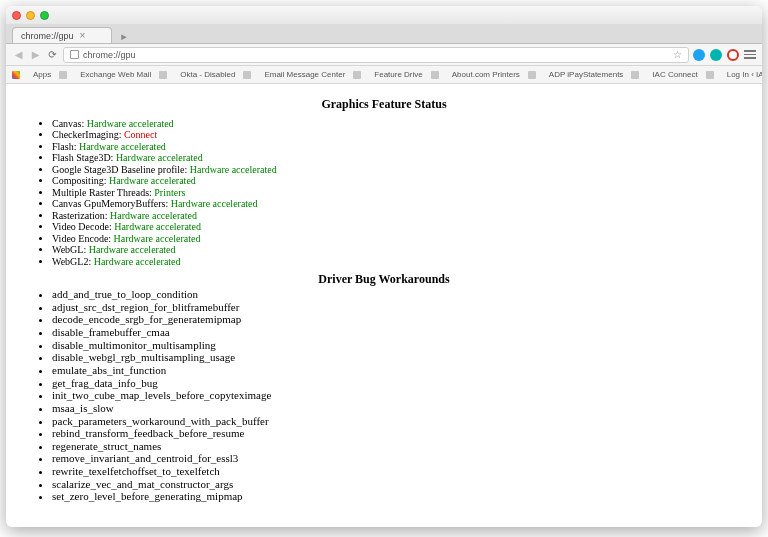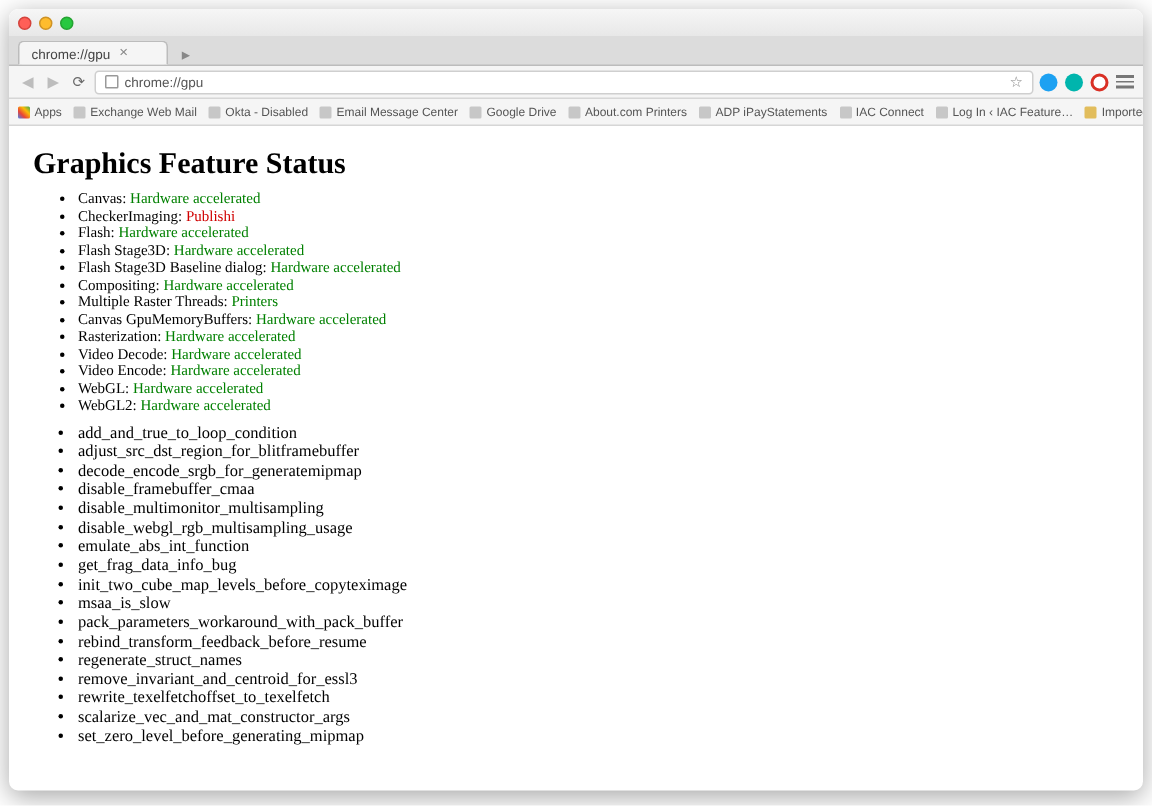--- a/index.html
+++ b/index.html
@@ -99,34 +99,34 @@
     border-bottom:1px solid #d6d6d6;
     display:flex;
     align-items:center;
     gap:8px;
     padding:0 6px;
     font-size:8px;
     color:#555;
     overflow:hidden;
     white-space:nowrap;
   }
-  .bm { display:flex; align-items:center; gap:3px; }
+  .bm { display:flex; align-items:center; gap:13px; }
   .bm .ico { width:8px;height:8px;background:#c7c7c7;border-radius:1px;flex-shrink:0; }
   .bm.apps .ico{ background:linear-gradient(45deg,#4285f4,#ea4335,#fbbc05,#34a853); }
   .bm.folder .ico{ background:#e2bd5c; }
   .content {
     flex:1;
     overflow:hidden;
     padding: 8px 16px 0 16px;
     font-family: "Times New Roman", Times, serif;
     color:#000;
     line-height:1.15;
   }
   .note { font-style:italic; font-size:11px; margin: 4px 0 8px 0;}
-  .sect-h { font-weight:bold; font-size:20px; margin: 6px 0 0 0;}
+  .sect-h { font-weight:bold; font-size:12px; margin: 6px 0 0 0; text-align: center;}
   ul.feat { margin:6px 0 6px 0; padding-left: 30px; font-size:10px;}
   ul.feat li { margin:0; padding:0; }
   .hw { color:#008000; }
   .dis { color:#d00000; }
   .en { color:#008000; }
   ul.bugs { margin:1px 0 17px 0; padding-left: 30px; font-size:11px;}
 </style>
 </head>
 <body>
 
@@ -179,21 +179,21 @@
       <div class="bm">
         <span class="ico"></span>
         <span>Okta - Disabled</span>
       </div>
       <div class="bm">
         <span class="ico"></span>
         <span>Email Message Center</span>
       </div>
       <div class="bm">
         <span class="ico"></span>
-        <span>Google Drive</span>
+        <span>Feature Drive</span>
       </div>
       <div class="bm">
         <span class="ico"></span>
         <span>About.com Printers</span>
       </div>
       <div class="bm">
         <span class="ico"></span>
         <span>ADP iPayStatements</span>
       </div>
       <div class="bm">
@@ -208,34 +208,35 @@
         <span class="ico"></span>
         <span>Imported</span>
       </div>
   </div>
 
   <div class="content">
 
     <div class="sect-h">Graphics Feature Status</div>
     <ul class="feat" id="feat-list">
         <li><span>Canvas: </span><span class="hw">Hardware accelerated</span></li>
-        <li><span>CheckerImaging: </span><span class="dis">Publishi</span></li>
+        <li><span>CheckerImaging: </span><span class="dis">Connect</span></li>
         <li><span>Flash: </span><span class="hw">Hardware accelerated</span></li>
         <li><span>Flash Stage3D: </span><span class="hw">Hardware accelerated</span></li>
-        <li><span>Flash Stage3D Baseline dialog: </span><span class="hw">Hardware accelerated</span></li>
+        <li><span>Google Stage3D Baseline profile: </span><span class="hw">Hardware accelerated</span></li>
         <li><span>Compositing: </span><span class="hw">Hardware accelerated</span></li>
         <li><span>Multiple Raster Threads: </span><span class="en">Printers</span></li>
         <li><span>Canvas GpuMemoryBuffers: </span><span class="hw">Hardware accelerated</span></li>
         <li><span>Rasterization: </span><span class="hw">Hardware accelerated</span></li>
         <li><span>Video Decode: </span><span class="hw">Hardware accelerated</span></li>
         <li><span>Video Encode: </span><span class="hw">Hardware accelerated</span></li>
         <li><span>WebGL: </span><span class="hw">Hardware accelerated</span></li>
         <li><span>WebGL2: </span><span class="hw">Hardware accelerated</span></li>
       </ul>
 
+    <div class="sect-h">Driver Bug Workarounds</div>
     <ul class="bugs" id="bug-list">
         <li>add_and_true_to_loop_condition</li>
         <li>adjust_src_dst_region_for_blitframebuffer</li>
         <li>decode_encode_srgb_for_generatemipmap</li>
         <li>disable_framebuffer_cmaa</li>
         <li>disable_multimonitor_multisampling</li>
         <li>disable_webgl_rgb_multisampling_usage</li>
         <li>emulate_abs_int_function</li>
         <li>get_frag_data_info_bug</li>
         <li>init_two_cube_map_levels_before_copyteximage</li>

